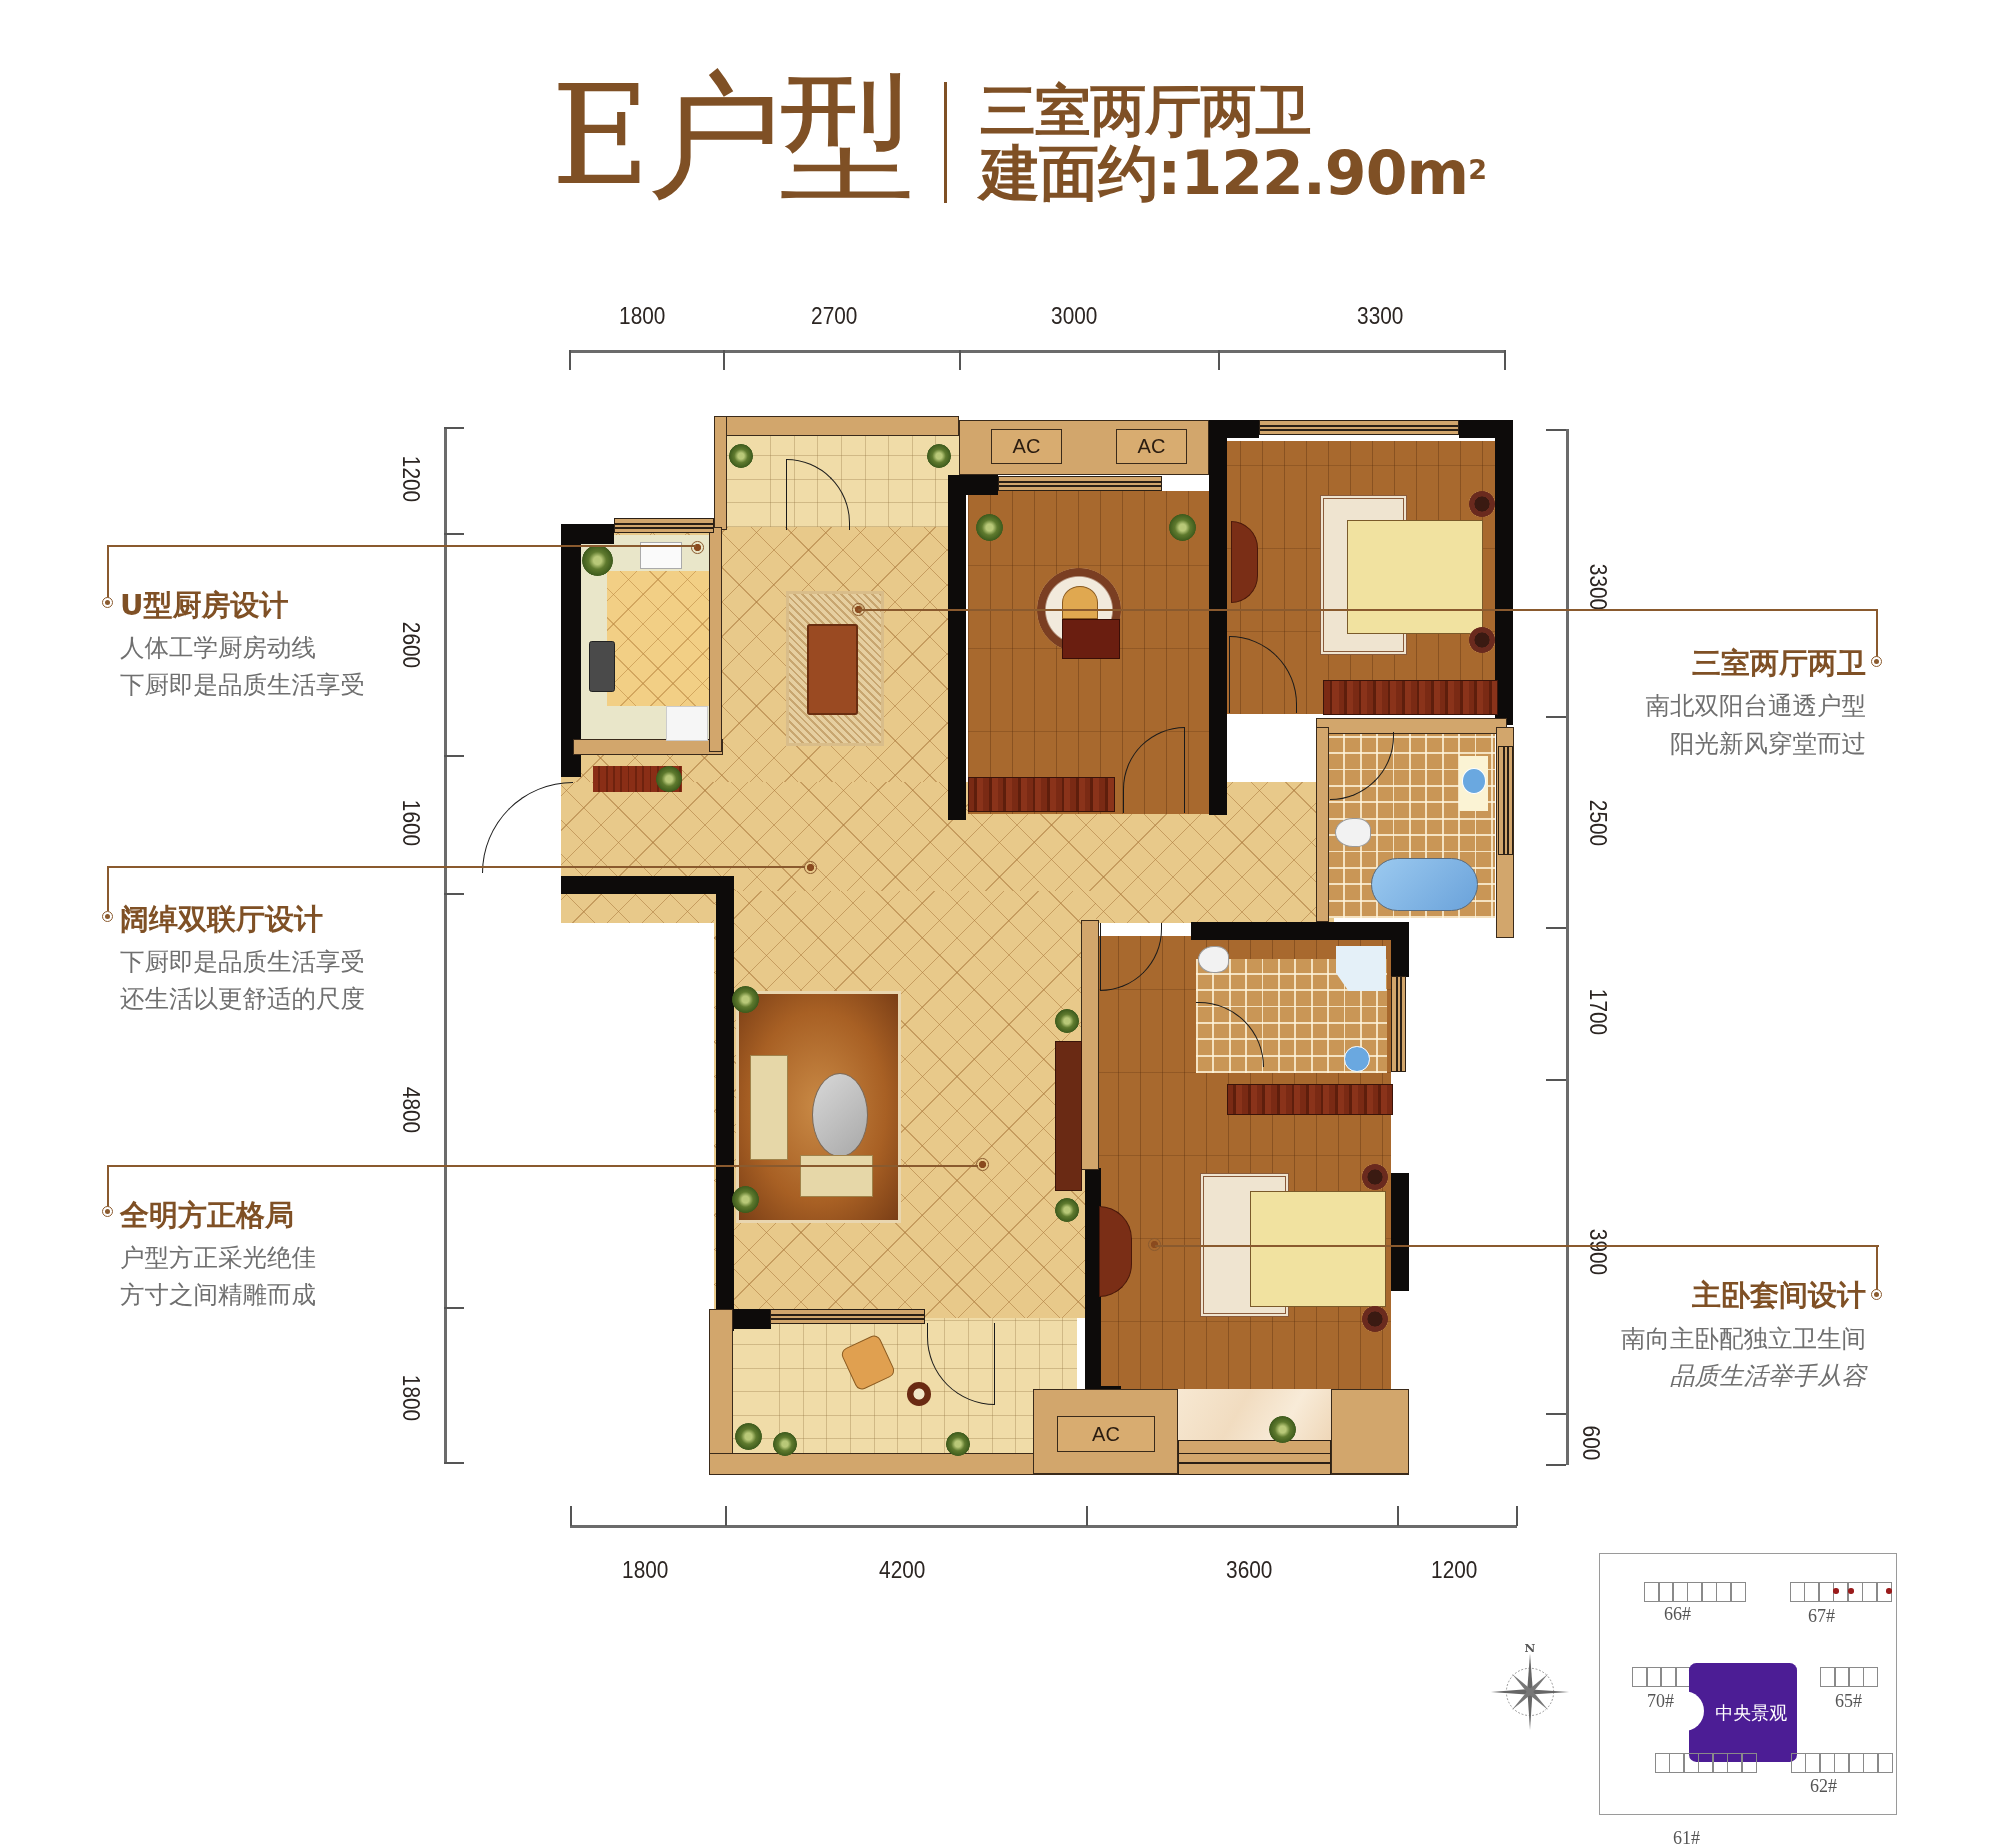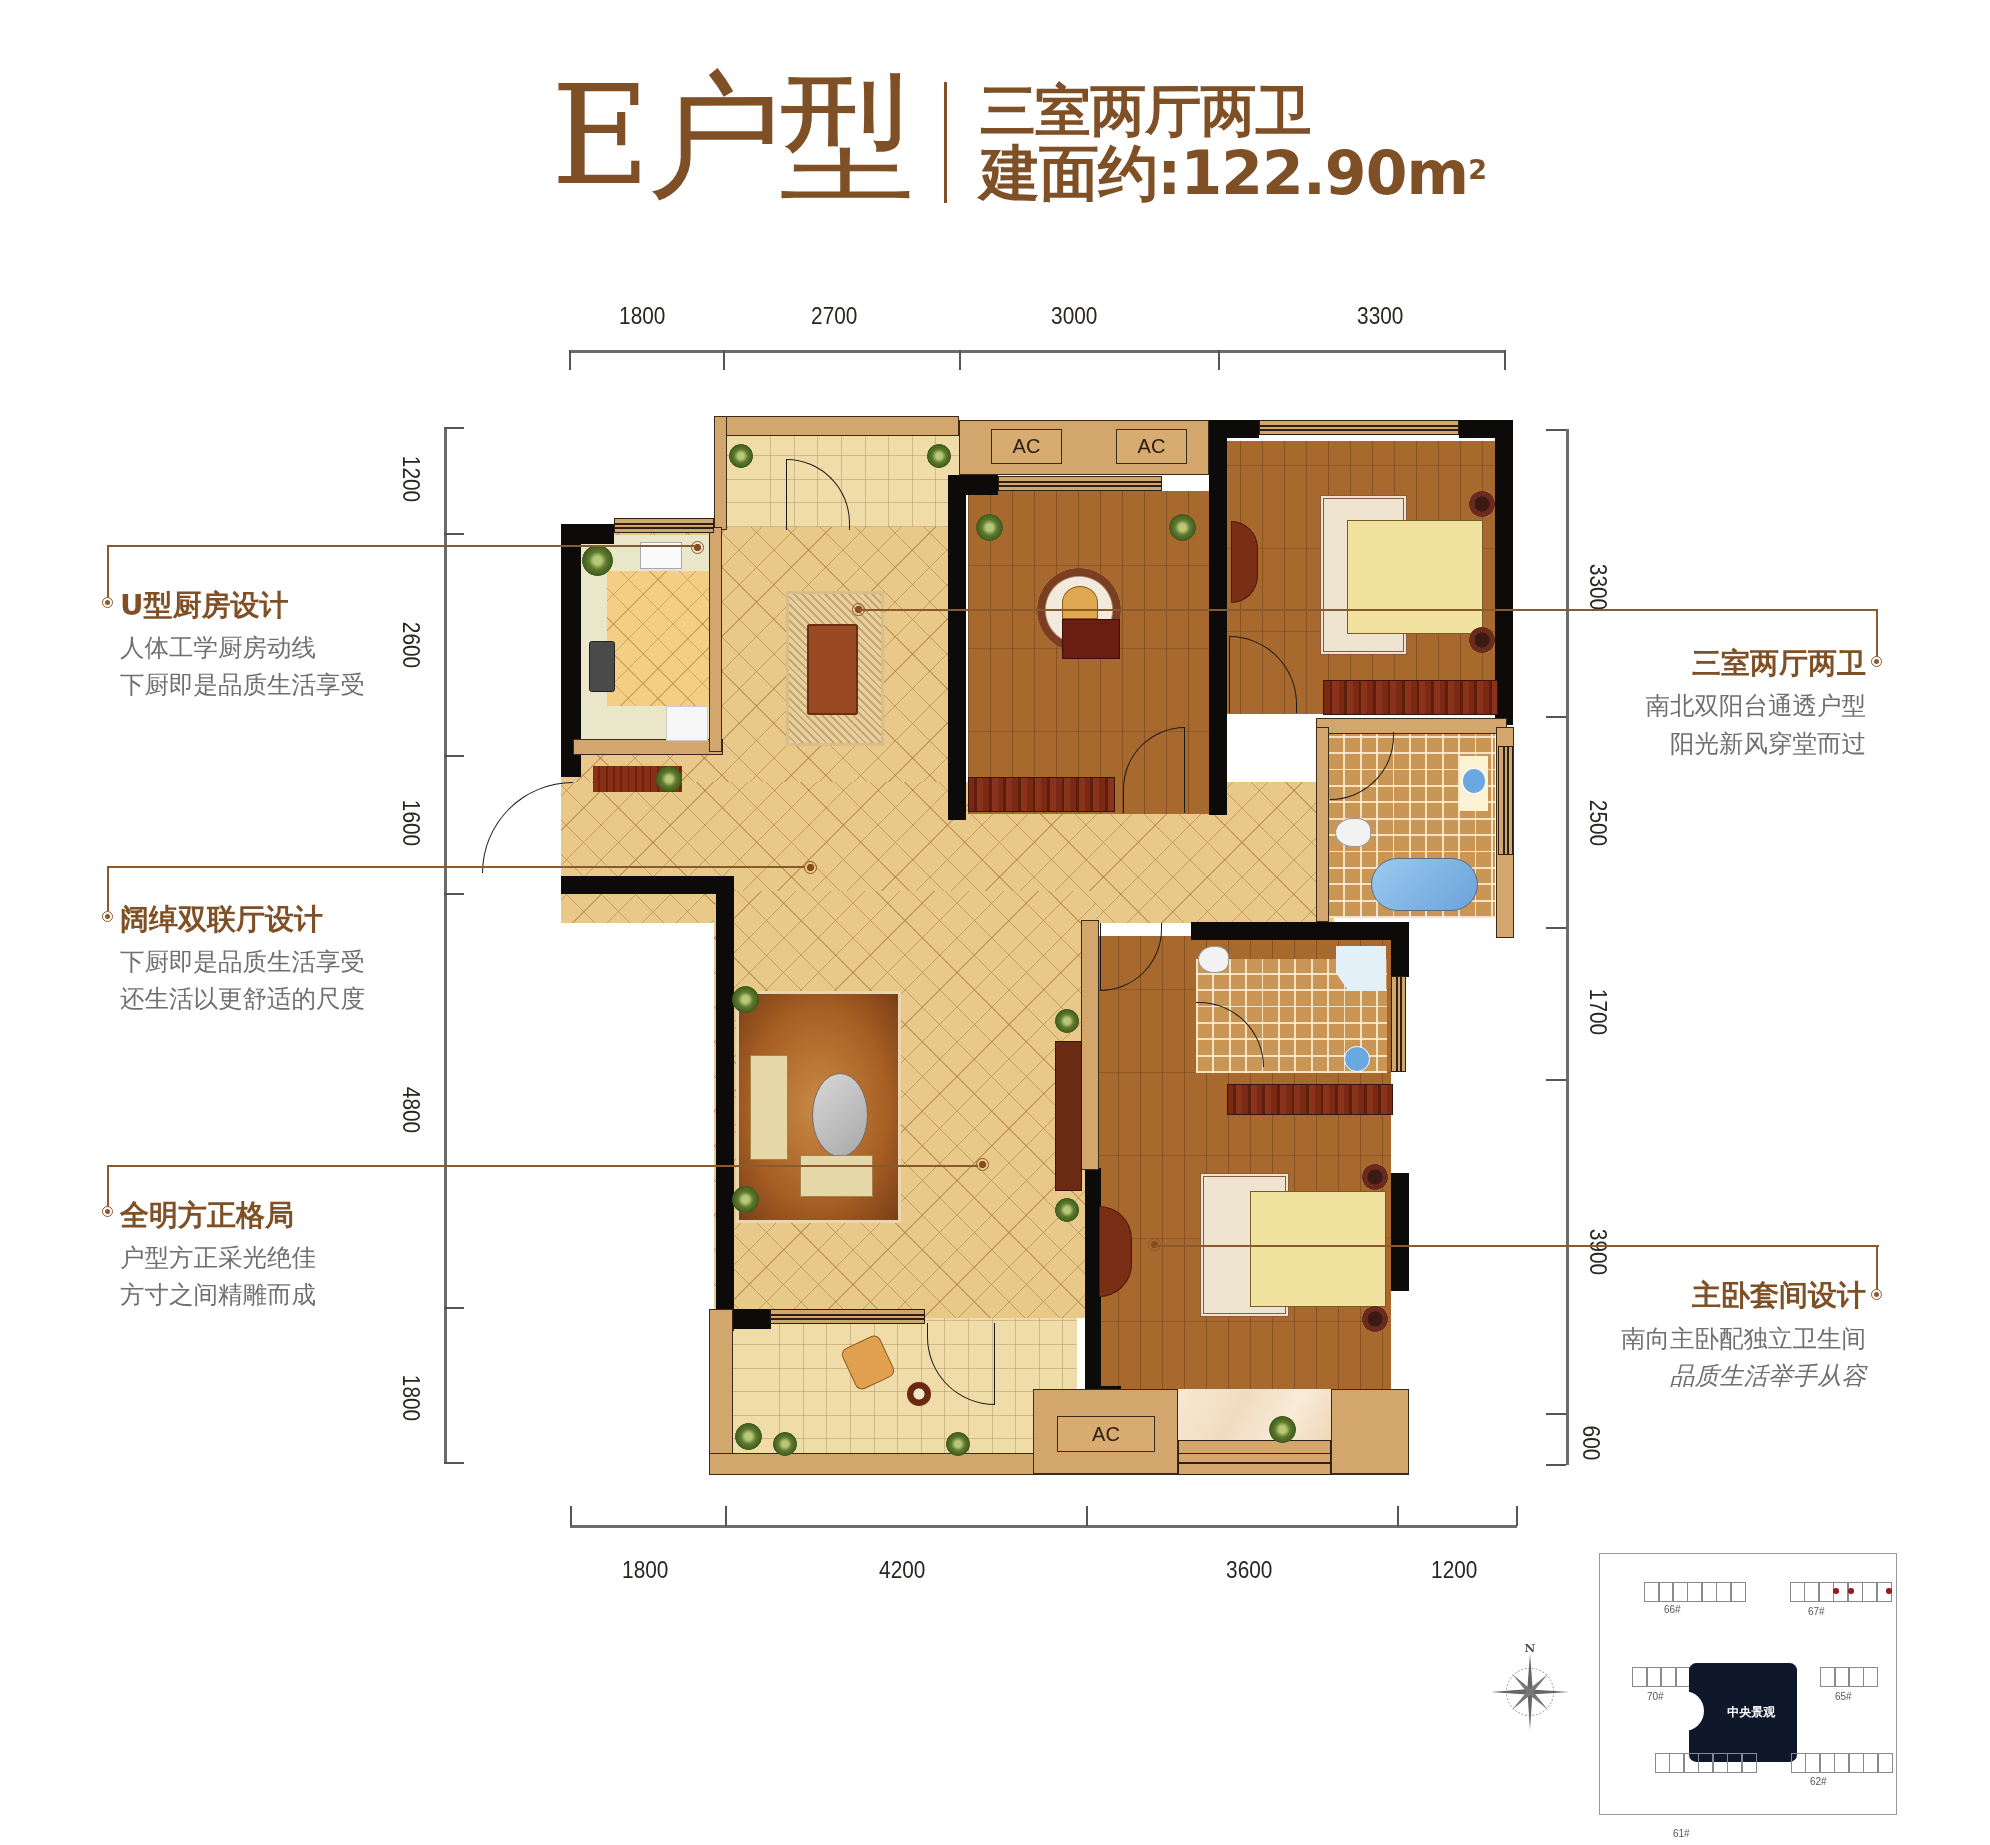--- a/index.html
+++ b/index.html
@@ -56,22 +56,22 @@
   .wardrobe{position:absolute;background:repeating-linear-gradient(90deg,#7a2a14 0 5.5px,#5e1e0c 5.5px 8.2px,#8a331a 8.2px 14.5px);border:0.9px solid #3a140a;}
   .plant{position:absolute;border-radius:50%;background:radial-gradient(circle,#b8c878 0 18%,#5f7a2e 40%,#3d5a1c 70%,transparent 72%);}
   .rug{position:absolute;box-sizing:border-box;}
   .bed{position:absolute;background:#f1e2a0;border:1.8px solid #7a5a2a;box-sizing:border-box;}
   .nightstand{position:absolute;width:25.5px;height:25.5px;border-radius:50%;background:radial-gradient(circle,#3a1a12 0 40%,#6a2a1e 42% 70%,#c9a070 72%);}
   .marker{position:absolute;width:12.7px;height:12.7px;border-radius:50%;border:1.8px solid #8a5a2e;box-sizing:border-box;background:radial-gradient(circle,#8a4a1e 0 45%,transparent 48%);}
   
   .site-box{position:absolute;left:1599px;top:1553px;width:298px;height:262px;border:1.8px solid #9a9a9a;box-sizing:border-box;background:#fff;}
   .bldg{position:absolute;height:20px;border:1.8px solid #8a8a8a;box-sizing:border-box;background:
         repeating-linear-gradient(90deg,transparent 0 12.7px,#8a8a8a 12.7px 14.5px);}
-  .bldg-label{position:absolute;font-size:10px;color:#555;font-family:Liberation Sans, sans-serif;}
-  .park{position:absolute;left:1689px;top:1663px;width:108px;height:99px;background:#0f172a;border-radius:7.3px;color:#fff;font-size:12px;font-weight:bold;display:flex;align-items:center;justify-content:center;padding-left:16.4px;box-sizing:border-box;}
+  .bldg-label{position:absolute;font-size:18px;color:#555;font-family:Liberation Serif, serif;}
+  .park{position:absolute;left:1689px;top:1663px;width:108px;height:99px;background:#4c1d95;border-radius:7.3px;color:#fff;font-size:18px;font-weight:normal;display:flex;align-items:center;justify-content:center;padding-left:16.4px;box-sizing:border-box;}
   .park-notch{position:absolute;left:1684px;top:1691px;width:20px;height:40px;background:#fff;border-radius:0 20px 20px 0;}
   .compass{position:absolute;left:1498px;top:1646px;width:64px;height:91px;}
 </style>
 </head>
 <body>
 
 <div class="title-main">E户型</div>
 <div class="title-div"></div>
 <div class="title-sub">三室两厅两卫</div>
 <div class="title-area"><span>建面约:</span><span>122.90m</span><sup>2</sup></div>

